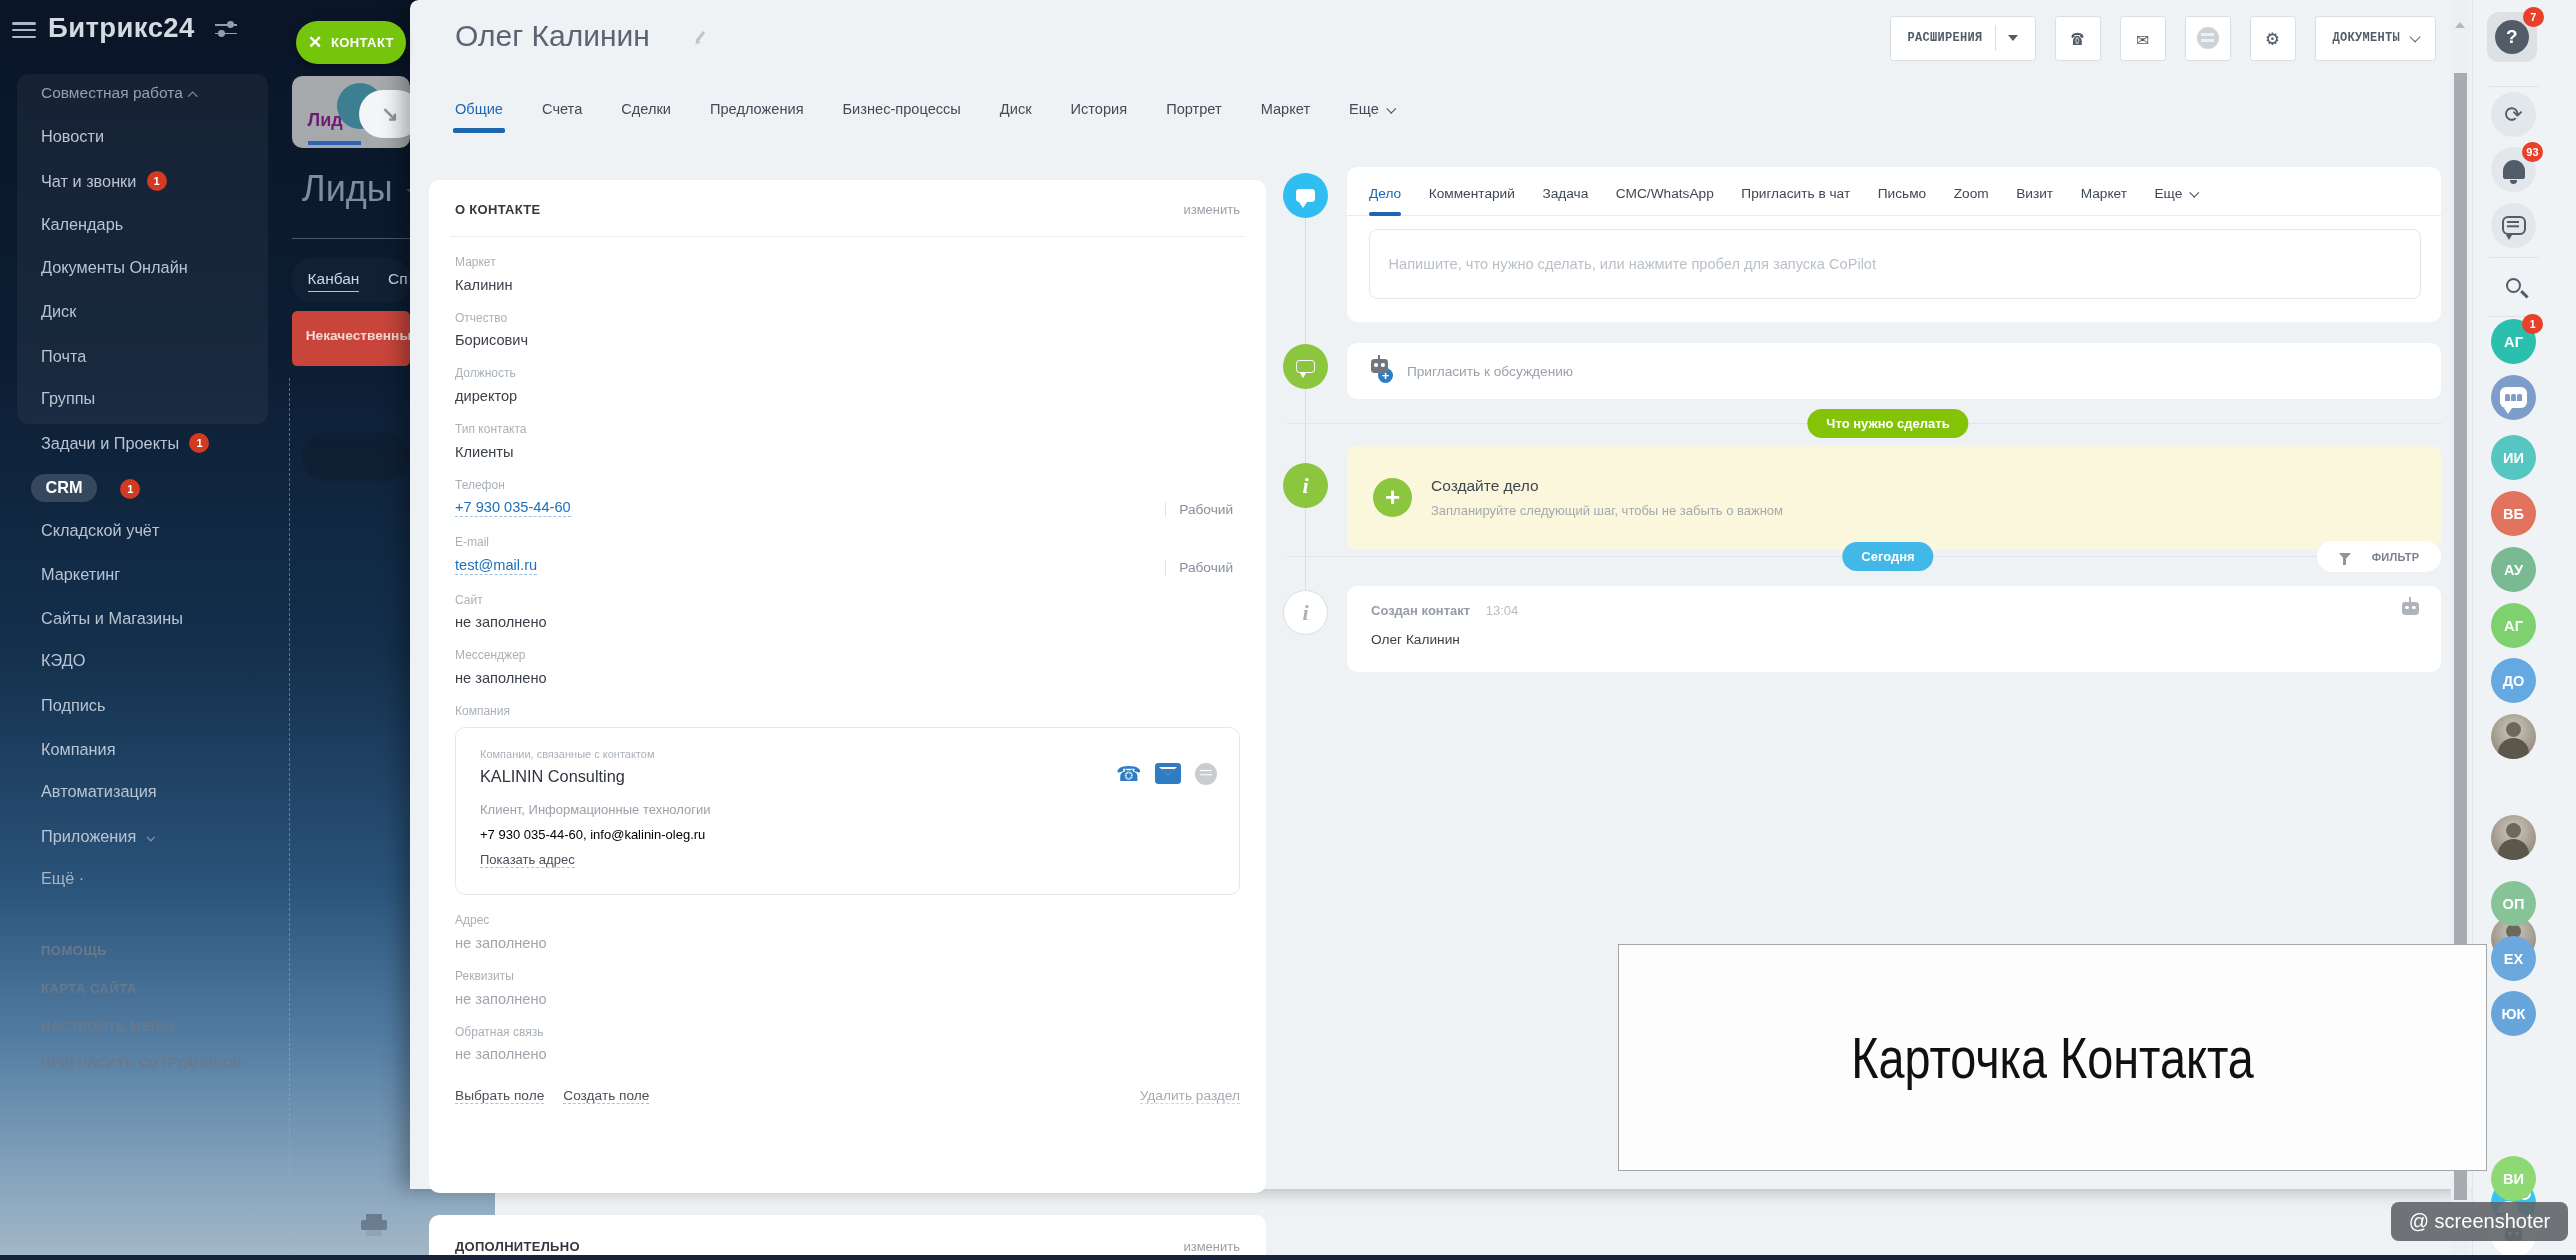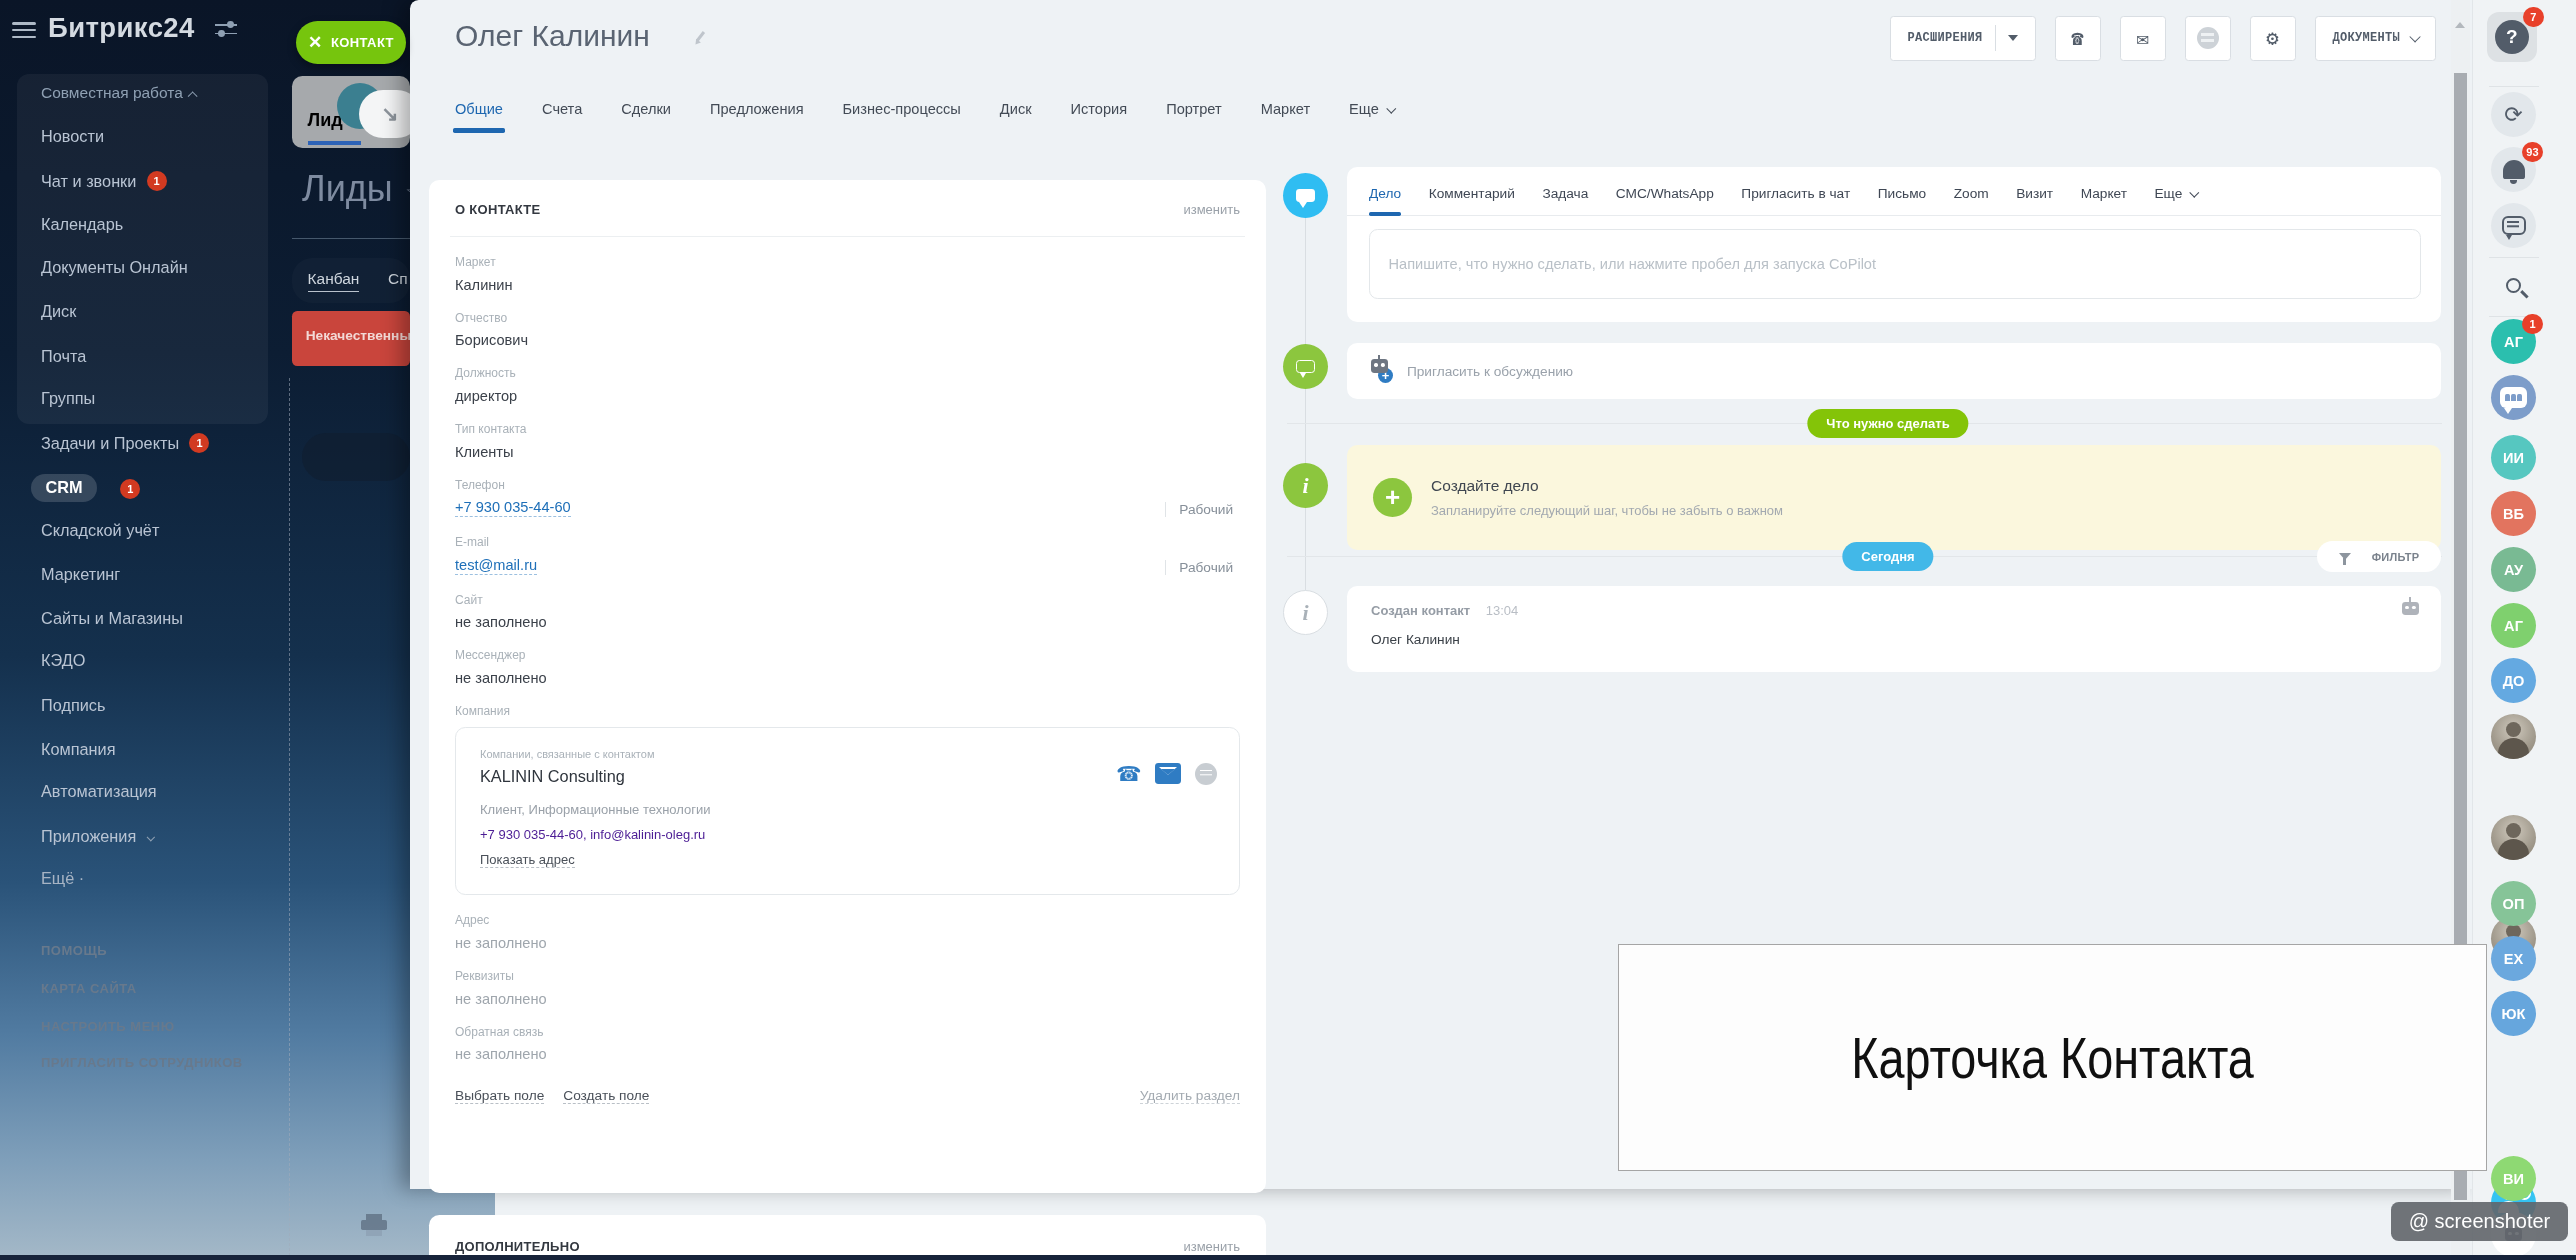--- a/index.html
+++ b/index.html
@@ -32,21 +32,21 @@
     padding:4.3px 14.6px; color:#fff; font-weight:bold; font-size:16.3px; cursor:pointer; }
   .crm-badge { position:absolute; left:110px; top:479px; }
   .side-foot { position:absolute; left:41px; font-size:13px; font-weight:bold; letter-spacing:0.5px; color:#68798c; cursor:pointer; white-space:nowrap; }
   .printer-ic { position:absolute; left:361px; top:1214px; width:26px; height:22px; opacity:.75; }
   .printer-ic .p1 { position:absolute; left:5.2px; top:0; width:15.5px; height:6px; background:#5c6d80; }
   .printer-ic .p2 { position:absolute; left:0; top:6px; width:26px; height:10.3px; background:#5c6d80; border-radius:1.7px; }
   .printer-ic .p3 { position:absolute; left:5.2px; top:16.3px; width:15.5px; height:6px; background:#8da0b3; }
 
   
   .stack-tab { position:absolute; left:292px; top:76px; width:118px; height:72px; background:#a6a9ac; border-radius:10.3px; }
-  .stack-tab .lbl { position:absolute; left:15.5px; top:34px; font-size:18px; font-weight:bold; color:#000000;text-align:right; }
+  .stack-tab .lbl { position:absolute; left:15.5px; top:34px; font-size:18px; font-weight:bold; color:#701a75;text-align:right; }
   .stack-tab .teal { position:absolute; left:45px; top:6.9px; width:46px; height:46px; border-radius:50%; background:#3b7f90; }
   .stack-tab .minib { position:absolute; left:67px; top:13.7px; width:62px; height:48px; background:#f4f5f6; border-radius:24px;
      display:flex; align-items:center; justify-content:center; color:#8d949c; font-size:20.6px; font-weight:bold; }
   .stack-tab .bar { position:absolute; left:15.5px; top:65px; width:53px; height:4.3px; background:#2d63b8; }
   .leads-title { position:absolute; left:302px; top:168px; font-size:36px; color:#7e8ba0; }
   .leads-title .star { font-size:26px; color:#6d7a8e; margin-left:12px; }
   .leads-divider { position:absolute; left:292px; top:238px; width:118px; height:0.9px; background:#46586c; }
   .views-pill { position:absolute; left:292px; top:258px; width:118px; height:45px; background:rgba(22,37,56,.6); border-radius:20.6px; overflow:hidden; }
   .views-pill .v1 { position:absolute; left:15.5px; top:12px; font-size:15.5px; color:#cfd6de; border-bottom:1.7px solid #b9c2cc; padding-bottom:2.6px; }
   .views-pill .v2 { position:absolute; left:96px; top:12px; font-size:15.5px; color:#cfd6de; }
@@ -96,21 +96,21 @@
   .f { margin-top:18px; position:relative; }
   .f .lab { font-size:12px; color:#a9b1b8; margin-bottom:7.7px; }
   .f .val { font-size:14.6px; color:#3b414a; }
   .f .val.gray { color:#9fa6ad; }
   .f .val.link { color:#1e6fb8; border-bottom:0.9px dashed #9cc0e0; display:inline-block; padding-bottom:0.9px; cursor:pointer; }
   .f .tag { position:absolute; right:6.9px; bottom:0; font-size:13.7px; color:#868f99; border-left:0.9px solid #e0e4e7; padding-left:13.7px; }
   .comp-card { margin-top:8.6px; border:0.9px solid #e4e8eb; border-radius:10.3px; padding:20.6px 24px 26px; position:relative; }
   .comp-lab { font-size:11px; color:#a9b1b8; }
   .comp-name { font-size:16.3px; color:#2f353d; margin-top:6.9px; cursor:pointer; }
   .comp-info { font-size:13px; color:#9aa1a9; margin-top:15.5px; }
-  .comp-contacts { font-size:13px; color:#4c1d95; margin-top:10.3px; }
+  .comp-contacts { font-size:13px; color:#000000; margin-top:10.3px; }
   .show-addr { display:inline-block; font-size:13px; color:#4a5059; border-bottom:0.9px dashed #b9bfc6; margin-top:10.3px; cursor:pointer; }
   .comp-icons { position:absolute; right:22px; top:34px; display:flex; gap:13.7px; align-items:center; }
   .cic-phone { font-size:20.6px; color:#2f7cc3; cursor:pointer; }
   .cic-mail { width:26px; height:20.6px; background:#2f7cc3; border-radius:3.4px; position:relative; cursor:pointer; }
   .cic-mail::after { content:""; position:absolute; left:3.4px; top:3.4px; border-left:9.4px solid transparent; border-right:9.4px solid transparent; border-top:8.6px solid #fff; }
   .cic-mail::before { content:""; position:absolute; left:5.2px; top:6px; border-left:7.7px solid transparent; border-right:7.7px solid transparent; border-top:6.9px solid #2f7cc3; z-index:1; }
   .cic-im { width:22px; height:22px; border-radius:50%; background:#c8cdd2; position:relative; cursor:pointer; }
   .cic-im::after { content:""; position:absolute; left:5.2px; top:6.9px; width:12px; height:1.7px; background:#fff; box-shadow:0 4.3px 0 #fff; }
   .about-foot { display:flex; justify-content:space-between; margin-top:26px; font-size:13.7px; }
   .dashed-link { color:#4a5059; border-bottom:0.9px dashed #b9bfc6; cursor:pointer; }

